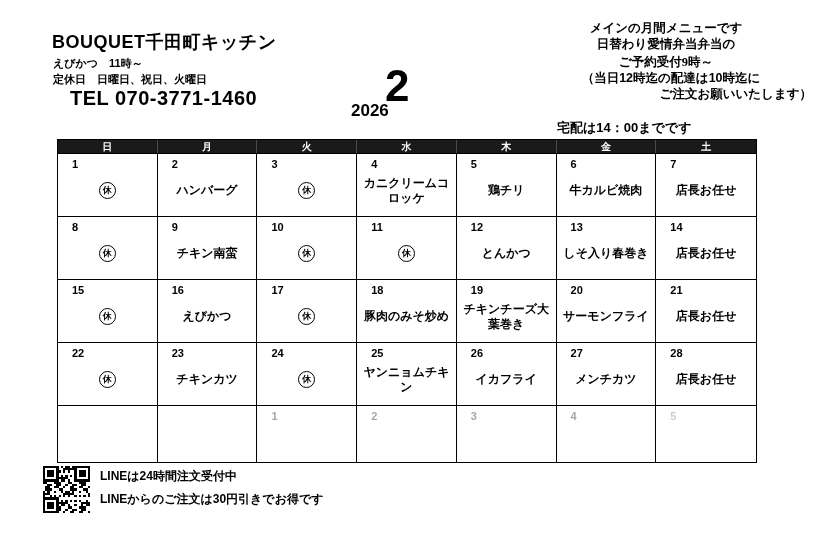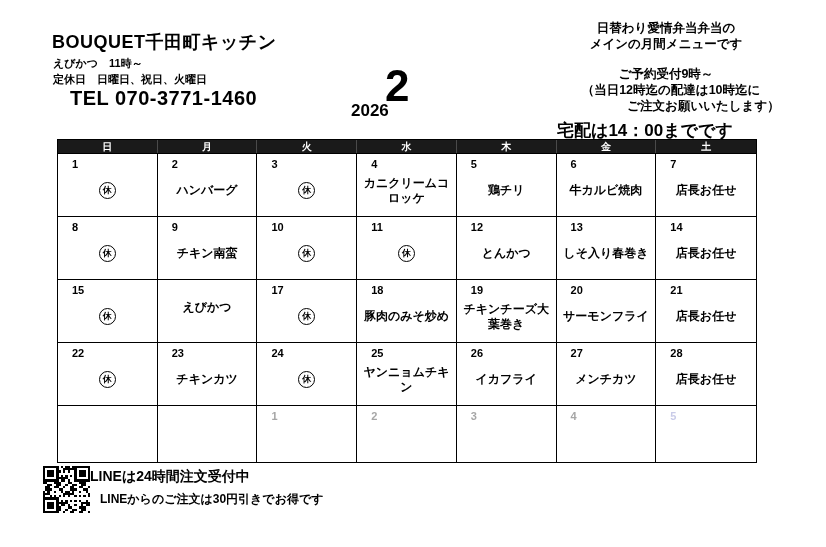--- a/index.html
+++ b/index.html
@@ -8,62 +8,62 @@
     font-family:"Liberation Sans", sans-serif; color:#000; overflow:hidden;
   }
   .shop-name  { position:absolute; left:52px;  top:30px;  font-size:18px; font-weight:bold; letter-spacing:.5px; }
   .hours      { position:absolute; left:53px;  top:56px;  font-size:11px; font-weight:bold; }
   .closedays  { position:absolute; left:53px;  top:72px;  font-size:11px; font-weight:bold; }
   .tel        { position:absolute; left:70px;  top:87px;  font-size:20px; font-weight:bold; letter-spacing:.5px; }
   .year       { position:absolute; left:307px; top:101px; font-size:17px; font-weight:bold;margin-left:44px; }
   .month-big  { position:absolute; left:385px; top:64px;  font-size:44px; font-weight:bold; line-height:1; }
   .info { position:absolute; left:520px; top:20px; width:292px; text-align:center;
           font-size:12.5px; font-weight:bold; line-height:16px; }
-  .info .res1 { margin-top:14px; }
+  .info .res1 { margin-top:2px;font-family:Liberation Serif, serif; }
   .info .res2 { text-align:center; padding-left:10px; }
-  .info .res3 { text-align:center; padding-left:75px; }
-  .delivery   { position:absolute; left:557px; top:119px; font-size:17px; font-weight:bold;text-align:right; }
+  .info .res3 { text-align:right; padding-left:75px; }
+  .delivery   { position:absolute; left:557px; top:119px; font-size:13px; font-weight:bold;text-align:right; }
 
   .calendar { position:absolute; left:57px; top:139px; width:700px; border:1px solid #000; box-sizing:border-box; }
   .weekday-row { display:grid; grid-template-columns:repeat(7,1fr); background:var(--header-bar,#1a1a1a); height:13px; }
   .wd { color:#fff; font-size:10px; font-weight:bold; text-align:center; line-height:13px;
         border-right:1px solid #4a4a4a; box-sizing:border-box; }
   .wd:last-child { border-right:none; }
   .week-row { display:grid; grid-template-columns:repeat(7,1fr); height:63px; }
   .week-row:last-child { height:57px; }
   .day-cell { position:relative; box-sizing:border-box; border-right:1px solid #000; border-top:1px solid #000;
               display:flex; flex-direction:column; }
   .day-cell:last-child { border-right:none; }
   .date-num { padding:4px 0 0 14px; font-size:11px; font-weight:bold; height:15px; }
   .date-num.muted      { color:var(--muted-date,#a6a6a6); }
   .date-num.muted-blue { color:var(--muted-sat,#c9cbe8); }
   .cell-body { flex:1; display:flex; align-items:center; justify-content:center; padding:0 2px 8px; }
   .menu-text { font-size:12px; font-weight:bold; text-align:center; line-height:15px; max-width:96px; }
   .closed-circle { display:inline-flex; align-items:center; justify-content:center;
                    width:15px; height:15px; border:1px solid #000; border-radius:50%;
                    font-size:9px; font-weight:bold; }
   .qr  { position:absolute; left:43px; top:466px; width:47px; height:47px; }
-  .fl1 { position:absolute; left:90px; top:468px; font-size:14px; font-weight:bold; }
+  .fl1 { position:absolute; left:100px; top:468px; font-size:12px; font-weight:bold; }
   .fl2 { position:absolute; left:100px; top:491px; font-size:12px; font-weight:bold; }
 </style>
 </head>
 <body>
 
 <div class="page">
   <div class="shop-name">BOUQUET千田町キッチン</div>
   <div class="hours">えびかつ　11時～</div>
   <div class="closedays">定休日　日曜日、祝日、火曜日</div>
   <div class="tel">TEL 070-3771-1460</div>
 
   <div class="year">2026</div>
   <div class="month-big">2</div>
 
   <div class="info">
+    <div>メインの月間メニューです</div>
     <div>日替わり愛情弁当弁当の</div>
-    <div>メインの月間メニューです</div>
     <div class="res1">ご予約受付9時～</div>
     <div class="res2">（当日12時迄の配達は10時迄に</div>
     <div class="res3">ご注文お願いいたします）</div>
   </div>
   <div class="delivery">宅配は14：00までです</div>
 
   <div class="calendar">
     <div class="weekday-row">
         <div class="wd">日</div>
         <div class="wd">月</div>
@@ -163,20 +163,21 @@
           </div>
         </div>
         <div class="week-row">
           <div class="day-cell">
             <div class="date-num">15</div>
             <div class="cell-body">
               <span class="closed-circle">休</span>
             </div>
           </div>
           <div class="day-cell">
+            <div class="date-num">16</div>
             <div class="cell-body">
               <div class="menu-text">えびかつ</div>
             </div>
           </div>
           <div class="day-cell">
             <div class="date-num">17</div>
             <div class="cell-body">
               <span class="closed-circle">休</span>
             </div>
           </div>

